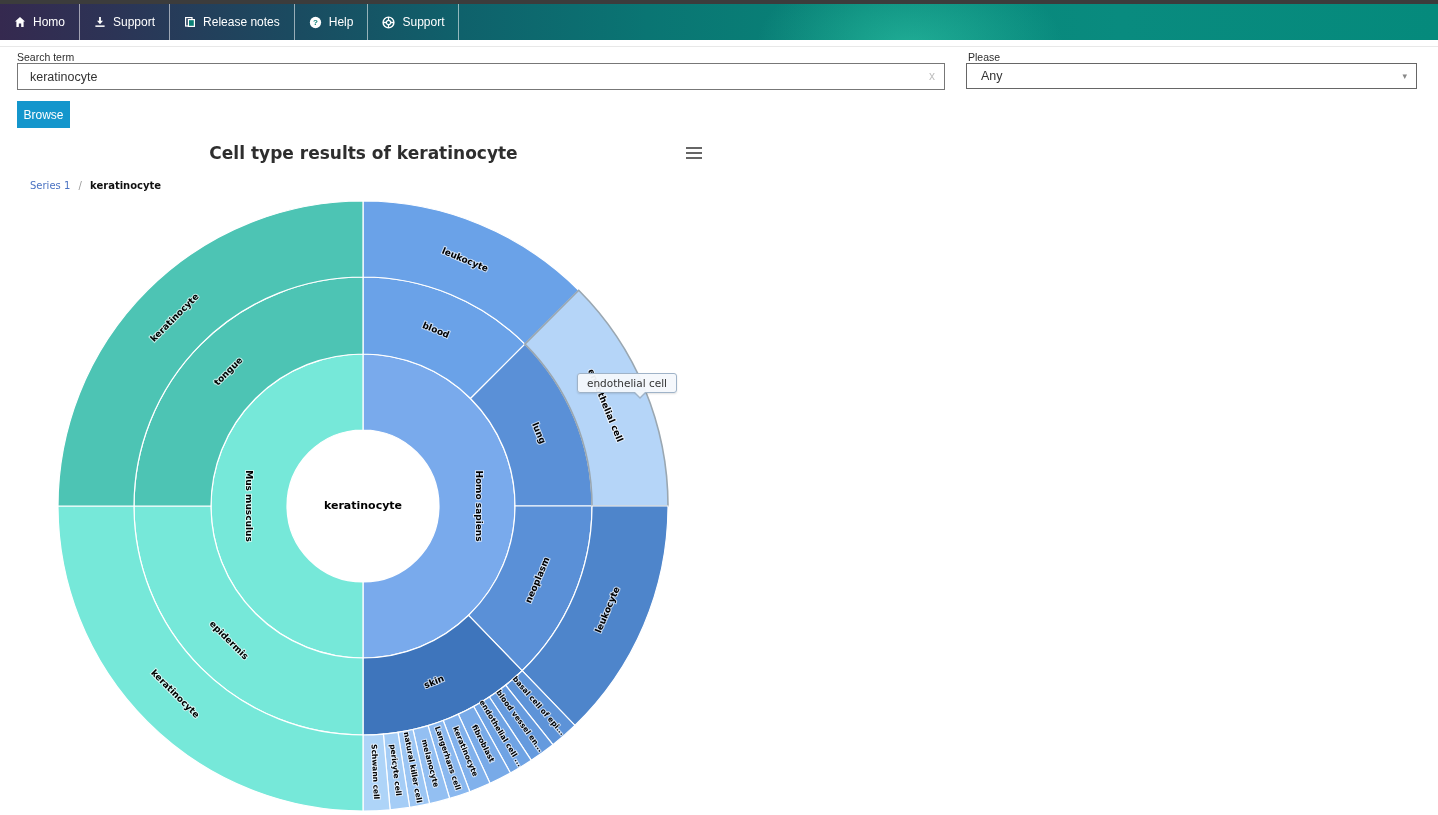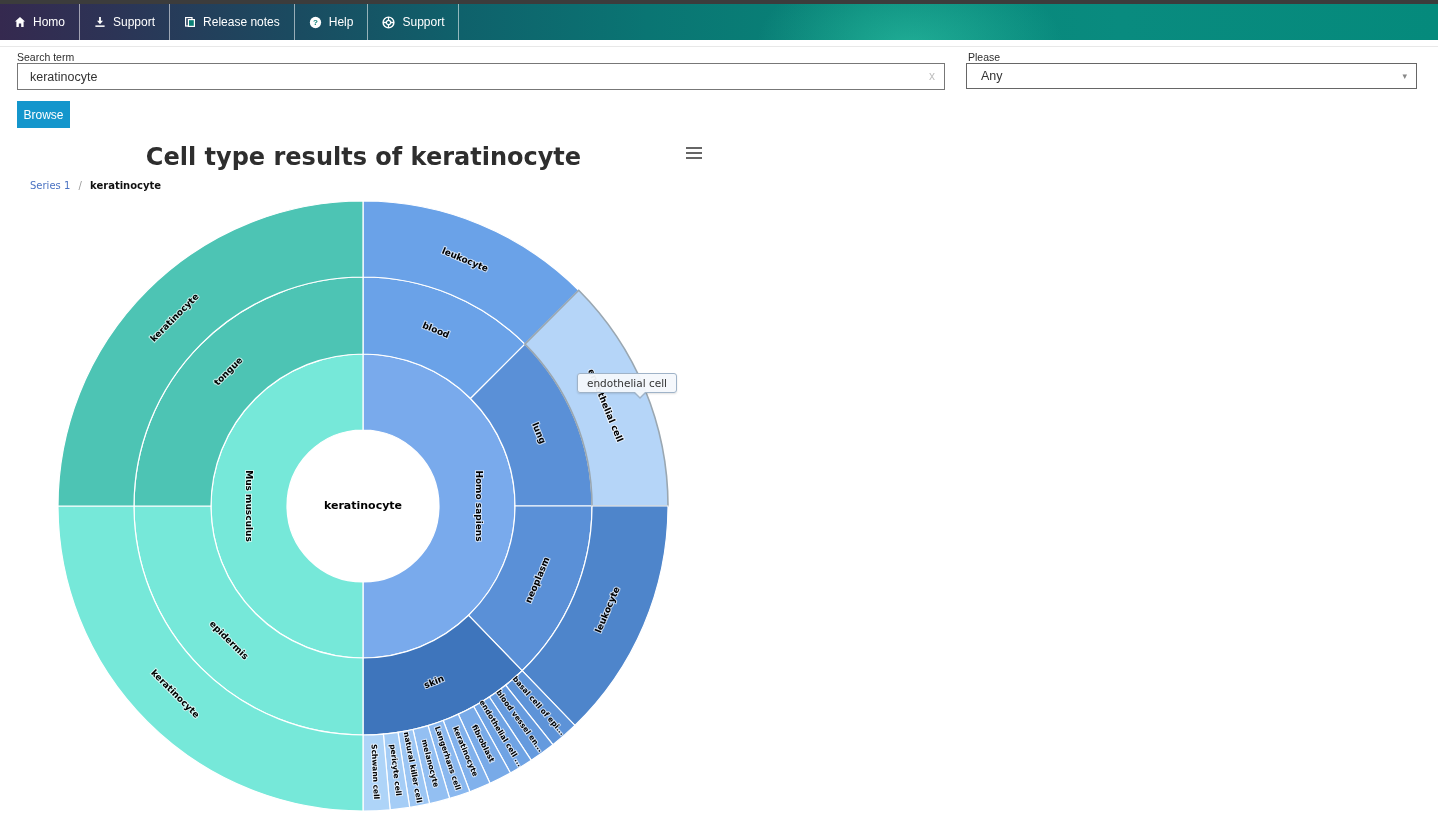--- a/index.html
+++ b/index.html
@@ -26,21 +26,21 @@
   .search-input { width:100%; height:100%; border:1px solid #777; padding:0 26px 0 12px; font-size:12.5px; color:#333; font-family:"Liberation Sans",sans-serif; outline:none; }
   .clear-x { position:absolute; right:10px; top:6px; color:#bfbfbf; font-size:12px; cursor:pointer; line-height:14px; }
   .species-select { position:absolute; left:966px; top:16px; width:451px; height:26px; border:1px solid #666;
     font-size:12.5px; color:#333; display:flex; align-items:center; padding:8px 14px; cursor:pointer; background:#fff; }
   .caret { position:absolute; right:9px; top:7px; font-size:9px; color:#888; }
   .search-btn { position:absolute; left:17px; top:54px; width:53px; height:27px; background:#1496cc; color:#fff;
     border:none; font-size:12px; font-family:"Liberation Sans",sans-serif; cursor:pointer; }
 
   
   .chart-title { position:absolute; left:0; top:143px; width:727px; text-align:center;
-    font-family:"DejaVu Sans", sans-serif; font-size:24px; font-weight:bold; color:#2e2e2e; }
+    font-family:"DejaVu Sans", sans-serif; font-size:17px; font-weight:bold; color:#2e2e2e; }
   .hamburger { position:absolute; left:686px; top:147px; width:16px; height:12px; cursor:pointer; }
   .hamburger span { display:block; width:16px; height:2px; background:#666; margin-bottom:3px; }
   .breadcrumb { position:absolute; left:30px; top:180px; font-family:"DejaVu Sans", sans-serif; font-size:10px; }
   .crumb-link { color:#4a72c2; cursor:pointer;margin-top:44px; }
   .crumb-sep { color:#999; margin:0 5px; }
   .crumb-current { color:#111; font-weight:bold; }
   .sunburst-wrap { position:absolute; left:0; top:195px; width:730px; height:620px; }
 
   .seg-label { font-family:"DejaVu Sans", sans-serif; font-size:9px; font-weight:bold; fill:#000;
     paint-order:stroke; stroke:rgba(255,255,255,0.65); stroke-width:2px; pointer-events:none; }

